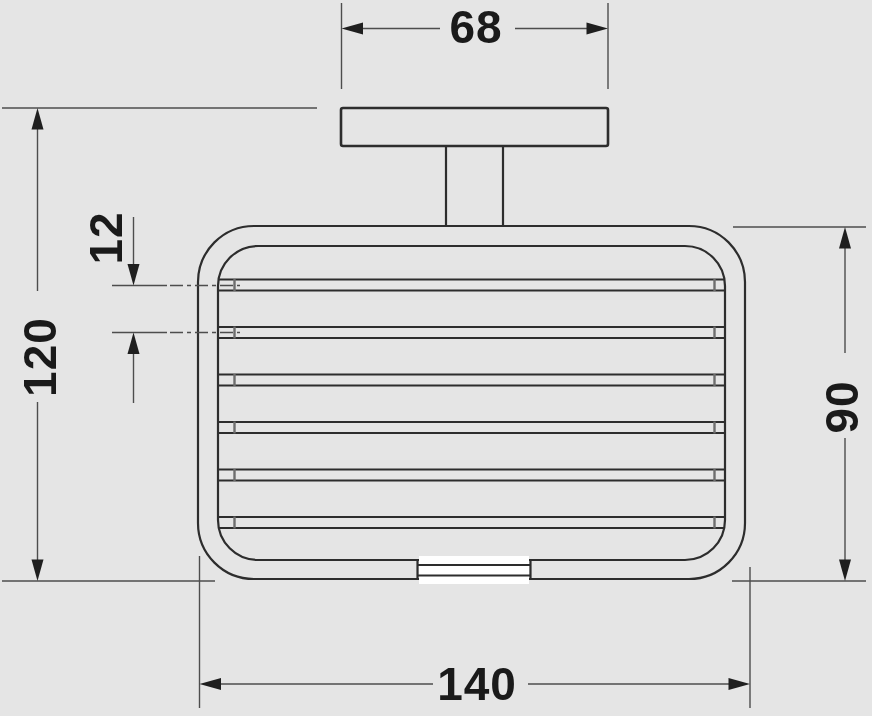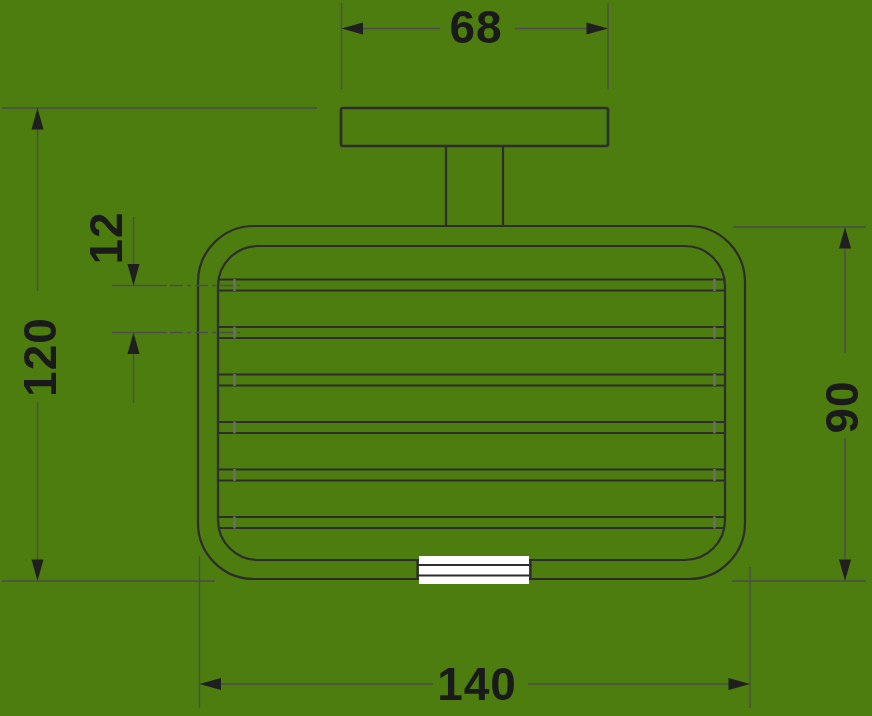--- a/index.html
+++ b/index.html
@@ -1,16 +1,16 @@
 <!DOCTYPE html>
 <html><head>
 <meta charset="utf-8">
 <style>
   html,body{margin:0;padding:0;background:#ffffff;}
-  .stage{position:relative;width:872px;height:716px;background:#4d7c0f;overflow:hidden;}
+  .stage{position:relative;width:872px;height:716px;background:#e5e5e5;overflow:hidden;}
   svg{display:block;}
   .lbl{
     font-family:"Liberation Sans", sans-serif;
     font-weight:700;
     font-size:46px;
     letter-spacing:1px;
   }
 </style>
 </head>
 <body>

